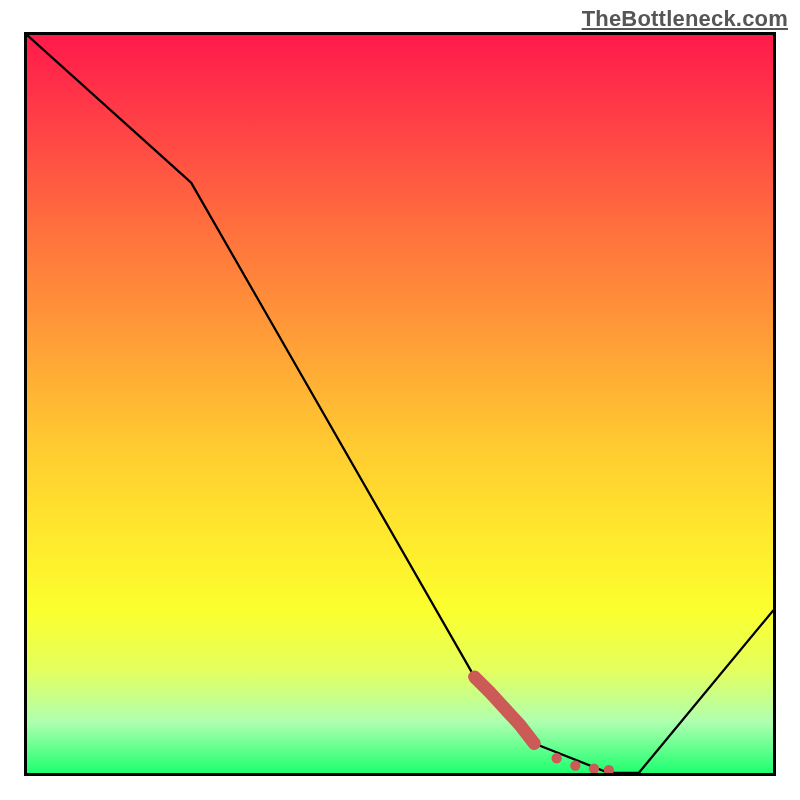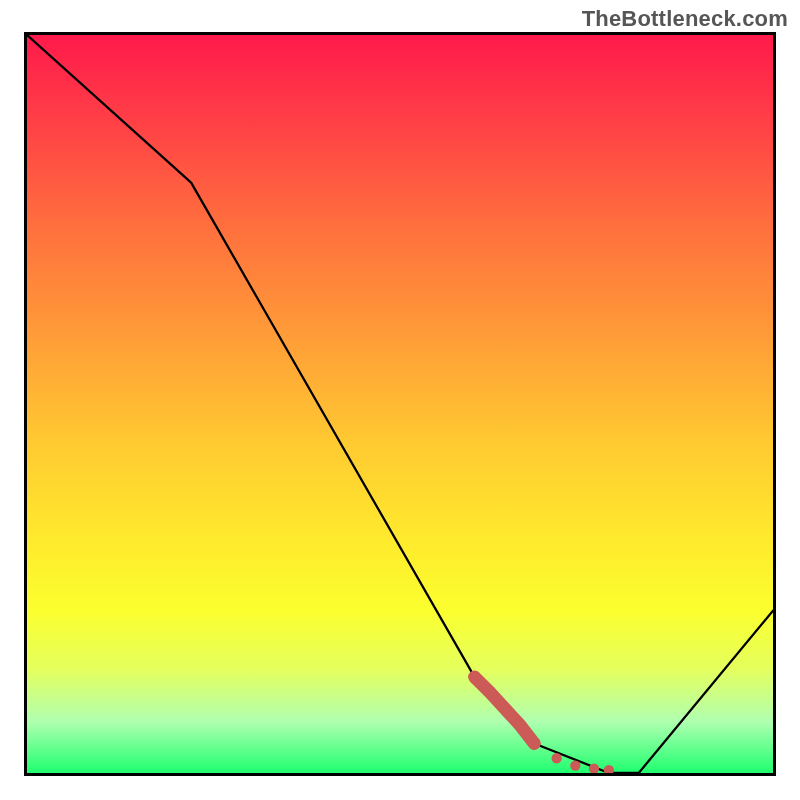--- a/index.html
+++ b/index.html
@@ -12,20 +12,21 @@
   .watermark {
     position: absolute;
     top: 6px;
     right: 12px;
     font-family: Arial, Helvetica, sans-serif;
     font-size: 22px;
     font-weight: 600;
     color: #565656;
     letter-spacing: 0.2px;
     z-index: 10;
+    text-decoration: underline;
   }
   .plot-area {
     position: absolute;
     left: 24px;
     top: 32px;
     width: 752px;
     height: 744px;
     border: 3.5px solid #000;
     overflow: hidden;
   }

